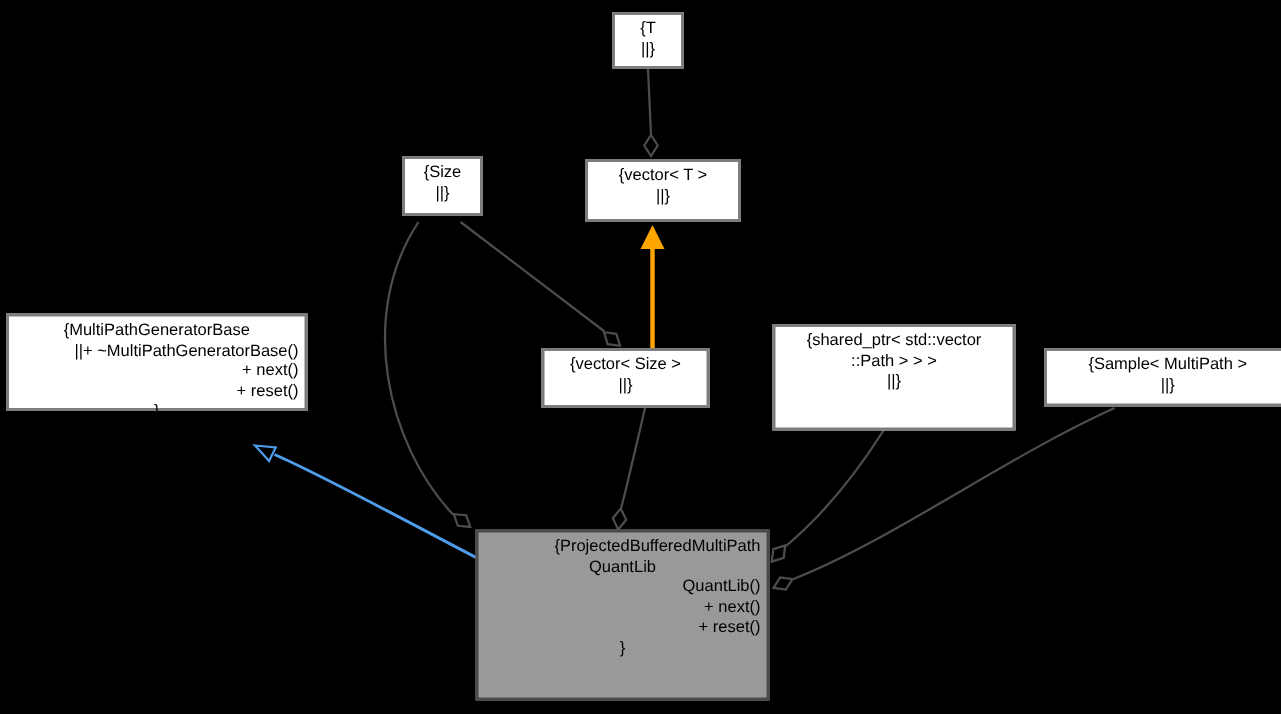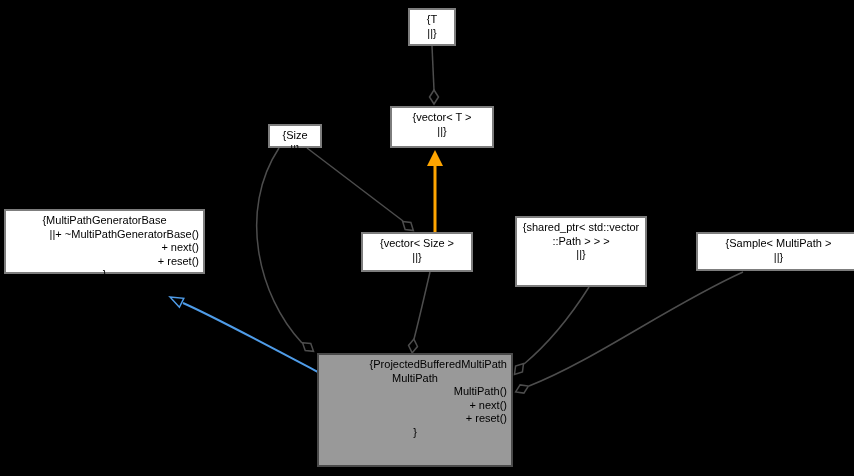--- a/index.html
+++ b/index.html
@@ -60,21 +60,21 @@
 
     <path d="M318,372 C270,347 215,317 183,303" fill="none" stroke-width="2" stroke="#4f9ce8"></path>
     <polygon points="170,297 183.8,298.3 179.4,307.3" fill="#000000" stroke-width="1.5" stroke="#4f9ce8"></polygon>
   </svg>
 
   <div class="node" style="left:408px;top:8px;width:48px;height:38px">
     <span class="ln c">{T</span>
     <span class="ln c">||}</span>
   </div>
 
-  <div class="node" style="left:268px;top:124px;width:54px;height:24px">
+  <div class="node" style="left:268px;top:104px;width:54px;height:40px">
     <span class="ln c">{Size</span>
     <span class="ln c">||}</span>
   </div>
 
   <div class="node" style="left:390px;top:106px;width:104px;height:42px">
     <span class="ln c">{vector&lt; T &gt;</span>
     <span class="ln c">||}</span>
   </div>
 
   <div class="node" style="left:4px;top:209px;width:201px;height:65px">
@@ -83,33 +83,33 @@
     <span class="ln l">+ next()</span>
     <span class="ln l">+ reset()</span>
     <span class="ln c">}</span>
   </div>
 
   <div class="node" style="left:361px;top:232px;width:112px;height:40px">
     <span class="ln c">{vector&lt; Size &gt;</span>
     <span class="ln c">||}</span>
   </div>
 
-  <div class="node" style="left:515px;top:216px;width:132px;height:71px">
+  <div class="node" style="left:515px;top:216px;width:162px;height:71px">
     <span class="ln c">{shared_ptr&lt; std::vector</span>
     <span class="ln c">::Path &gt; &gt; &gt;</span>
     <span class="ln c">||}</span>
   </div>
 
   <div class="node" style="left:696px;top:232px;width:165px;height:39px">
     <span class="ln c">{Sample&lt; MultiPath &gt;</span>
     <span class="ln c">||}</span>
   </div>
 
   <div class="node focus" style="left:317px;top:353px;width:196px;height:114px">
     <span class="ln l">{ProjectedBufferedMultiPath</span>
-    <span class="ln c">MultiPath</span>
-    <span class="ln l">MultiPath()</span>
+    <span class="ln c">QuantLib</span>
+    <span class="ln l">QuantLib()</span>
     <span class="ln l">+ next()</span>
     <span class="ln l">+ reset()</span>
     <span class="ln c">}</span>
   </div>
 
 </div>
 
 </body></html>

